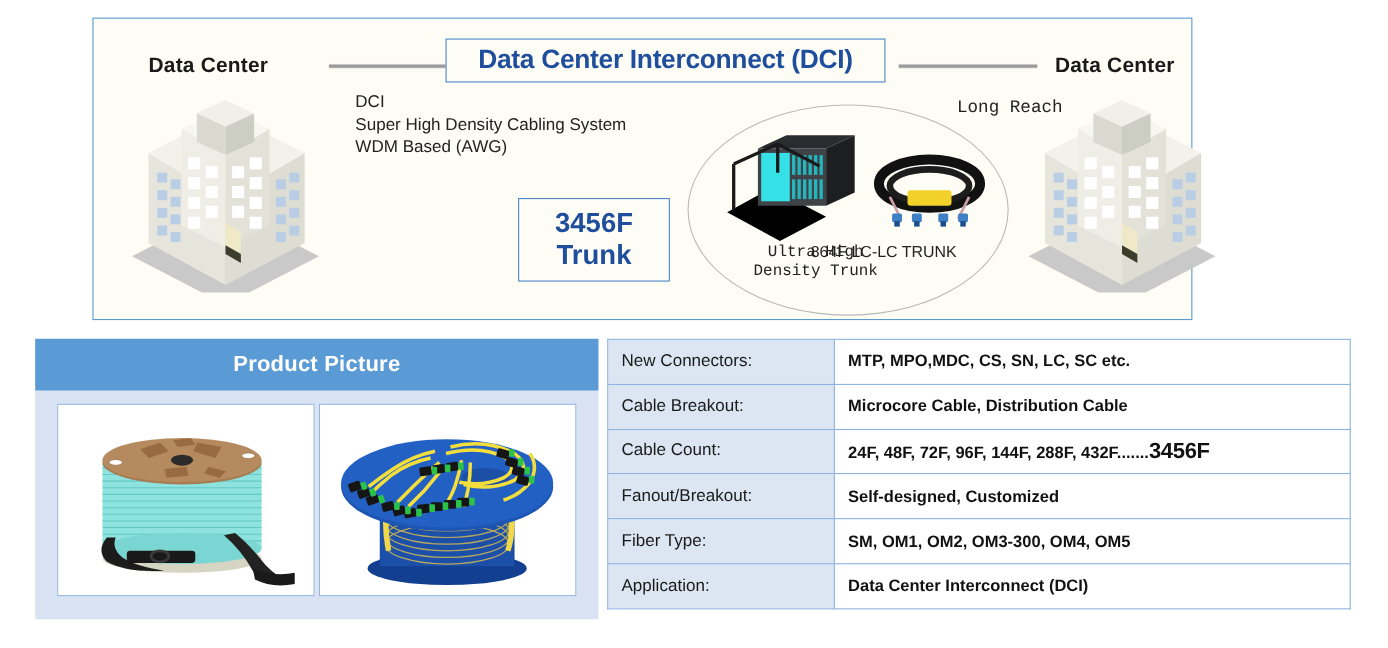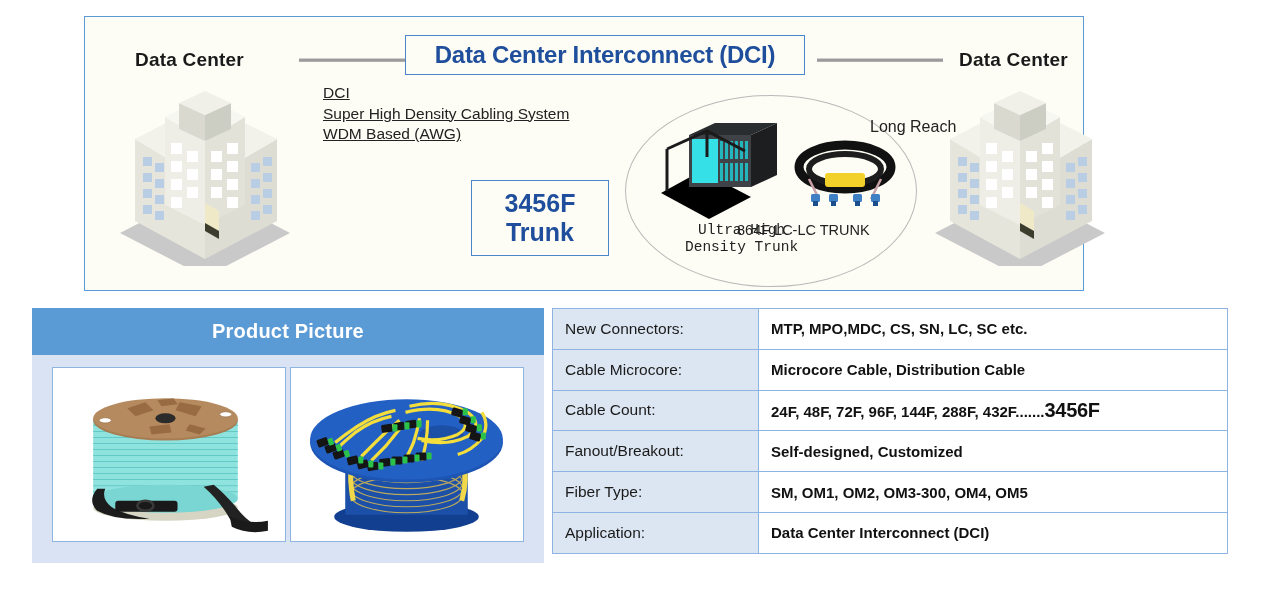--- a/index.html
+++ b/index.html
@@ -76,21 +76,21 @@
   
   #dci-speclist {
     position: absolute;
     left: 238px;
     top: 66px;
     font-family: "Liberation Sans", sans-serif;
     font-size: 15.5px;
     color: #222222;
     line-height: 20.5px;
   }
-  #dci-speclist div { white-space: nowrap; text-decoration: underline; }
+  #dci-speclist div { white-space: nowrap; }
 
   
   #trunk-box {
     position: absolute;
     left: 386px;
     top: 163px;
     width: 138px;
     height: 76px;
     border: 1.5px solid #4a86c8;
     background: #fdfdf5;
@@ -106,25 +106,24 @@
     font-size: 25px;
     color: #1f4e9c;
     line-height: 29px;
   }
 
   
   #long-reach {
     position: absolute;
     left: 785px;
     top: 72px;
-    font-family: Liberation Sans, sans-serif;
+    font-family: Liberation Mono, monospace;
     font-size: 16px;
     color: #222222;
     white-space: nowrap;
-    margin-top: 29px;
   }
 
   
   #ellipse {
     position: absolute;
     left: 540px;
     top: 78px;
     width: 290px;
     height: 190px;
     border: 1px solid #b9b9b9;
@@ -528,21 +527,21 @@
   </div>
 </div>
 
 <table id="spec-table">
   <tbody>
     <tr>
       <td class="k">New Connectors:</td>
       <td class="v">MTP, MPO,MDC, CS, SN, LC, SC etc.</td>
     </tr>
     <tr>
-      <td class="k">Cable Microcore:</td>
+      <td class="k">Cable Breakout:</td>
       <td class="v">Microcore Cable, Distribution Cable</td>
     </tr>
     <tr>
       <td class="k">Cable Count:</td>
       <td class="v"><span>24F, 48F, 72F, 96F, 144F, 288F, 432F.......</span><span class="big-count">3456F</span></td>
     </tr>
     <tr>
       <td class="k">Fanout/Breakout:</td>
       <td class="v">Self-designed, Customized</td>
     </tr>

